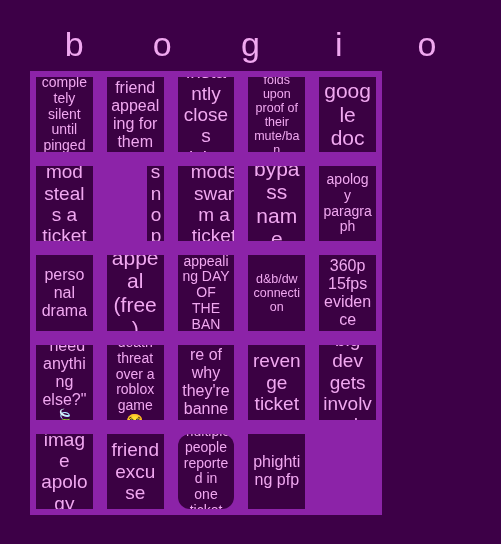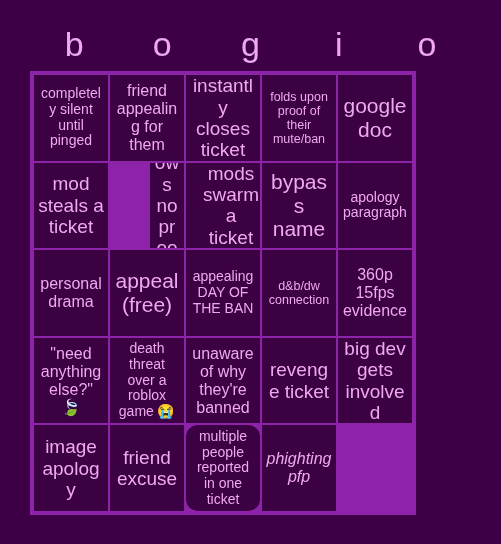--- a/index.html
+++ b/index.html
@@ -45,29 +45,29 @@
     font-weight: 400;
     letter-spacing: 0;
     user-select: none;
   }
 
   
   .grid {
     position: absolute;
     left: 30px;
     top: 71px;
-    width: 386px;
+    width: 352px;
     height: 444px;
     box-sizing: border-box;
-    border: 4px solid #f0abfc;
+    border: 6px solid #f0abfc;
     display: grid;
     grid-template-columns: repeat(5, 1fr);
     grid-template-rows: repeat(5, 1fr);
     background: #8c23a8;
-    gap: 2px;
+    gap: 14px;
     padding: 0;
   }
 
   .cell {
     background: #3b0143;
     display: flex;
     align-items: center;
     justify-content: center;
     text-align: center;
     box-sizing: border-box;
@@ -170,18 +170,18 @@
       </div>
     <div class="cell fs-lg" style="background: rgb(59, 1, 67);">
         <span class="cell-text" style="color: rgb(240, 168, 240);">image apology</span>
       </div>
     <div class="cell fs-lg" style="background: rgb(59, 1, 67);">
         <span class="cell-text" style="color: rgb(240, 168, 240);">friend excuse</span>
       </div>
     <div class="cell fs-sm" style="background: rgb(59, 1, 67); border-radius: 12px;">
         <span class="cell-text" style="color: rgb(240, 168, 240);">multiple people reported in one ticket</span>
       </div>
-    <div class="cell fs-md" style="background: rgb(59, 1, 67); font-style: italic;">
+    <div class="cell fs-md" style="background: rgb(59, 1, 67);">
         <span class="cell-text" style="color: rgb(240, 168, 240);">phighting pfp</span>
       </div>
   </div>
 
 </div>
 
 </body></html>

